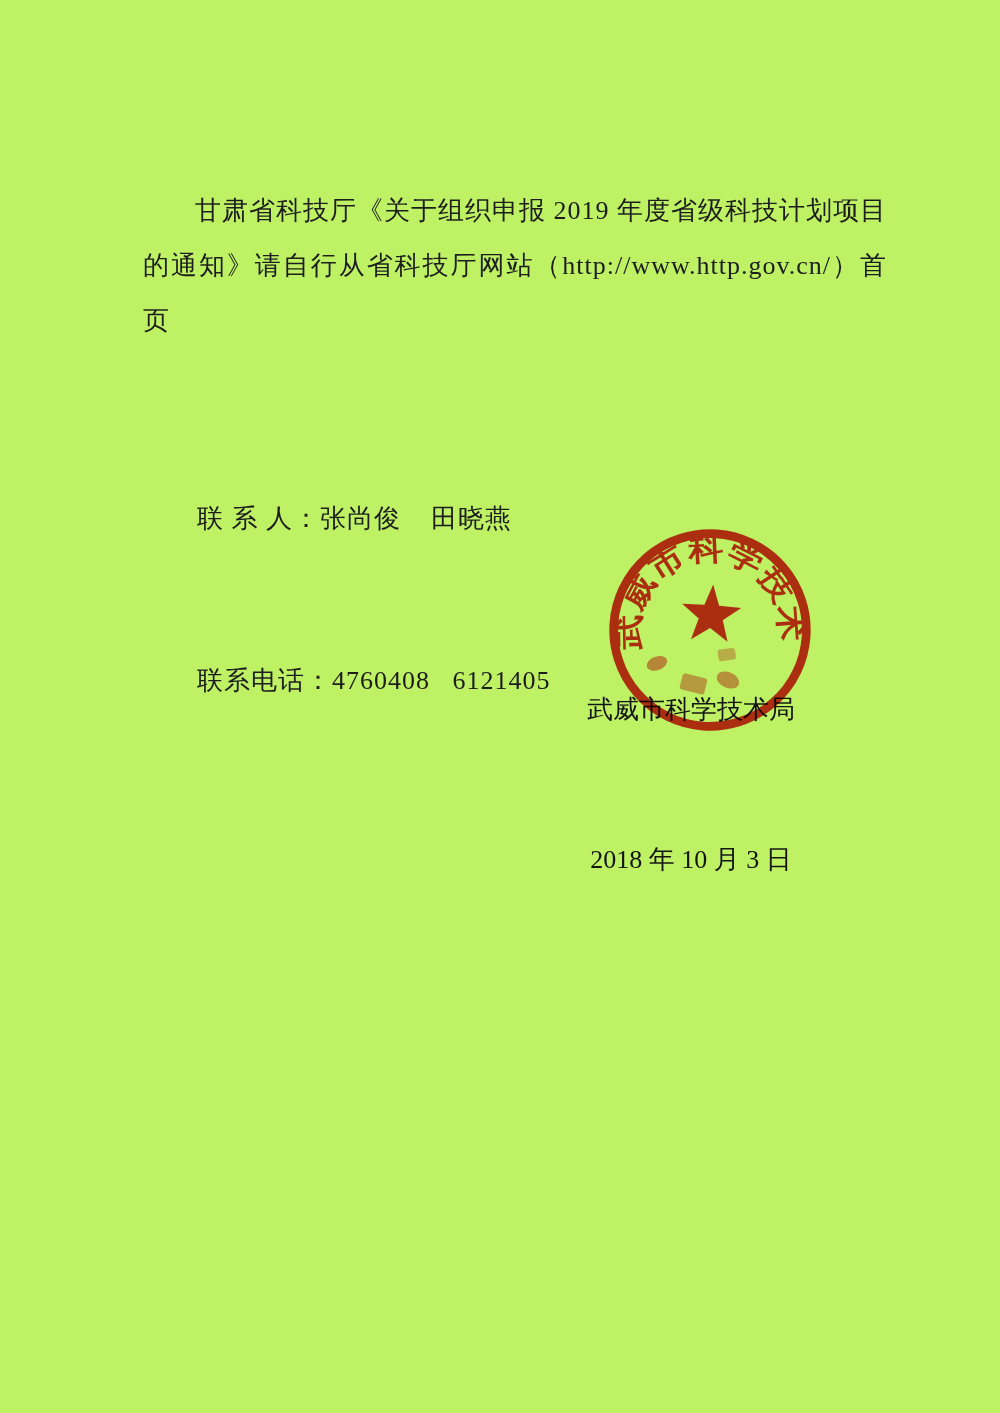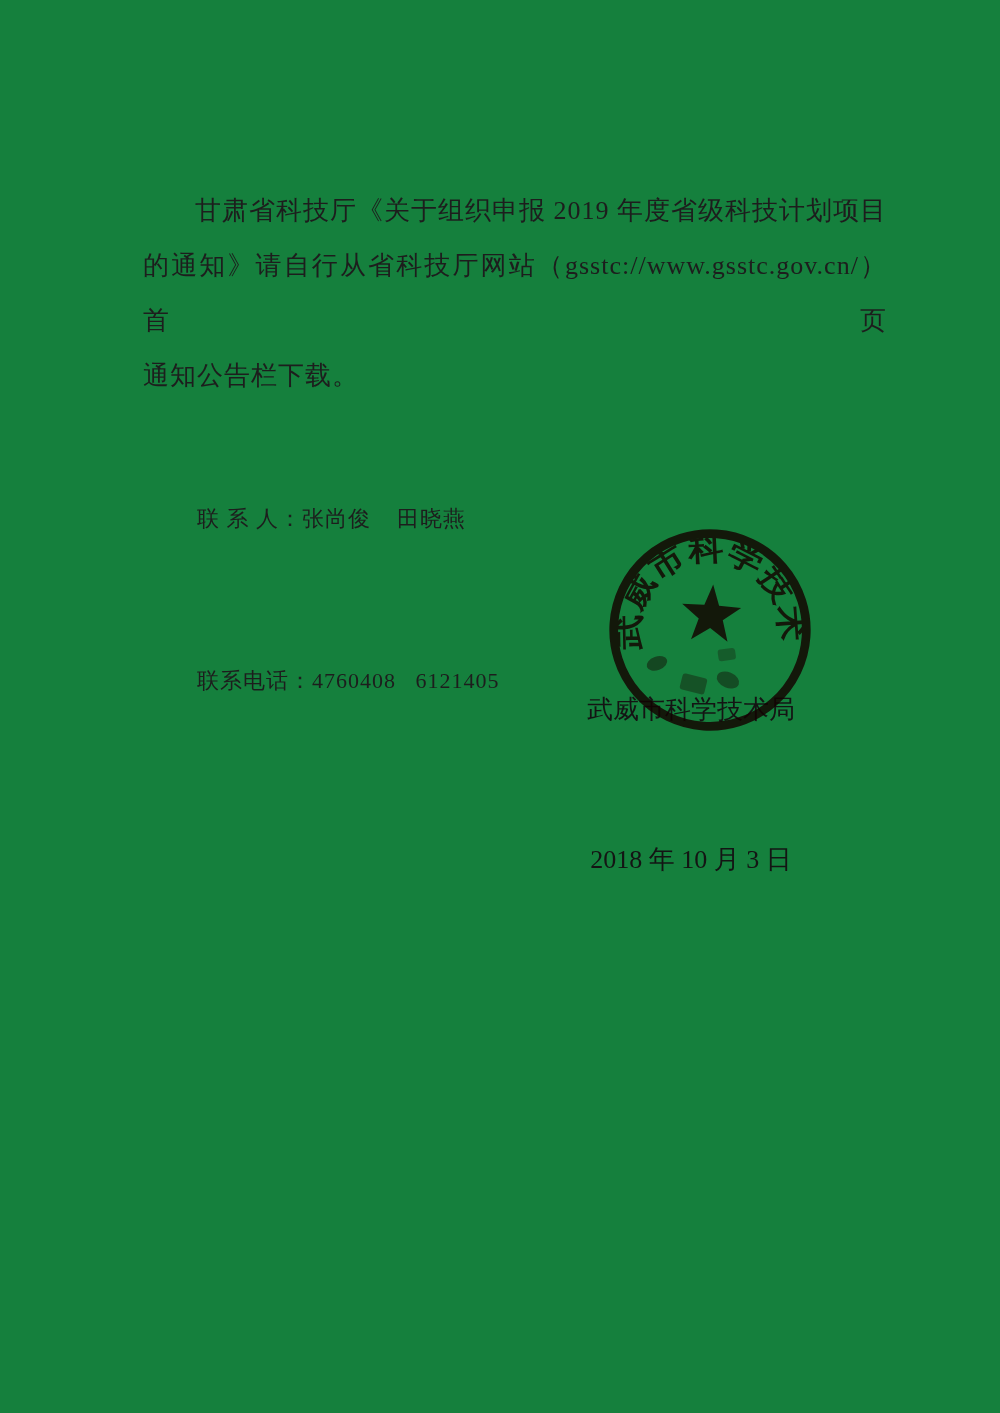--- a/index.html
+++ b/index.html
@@ -4,21 +4,21 @@
 <style>
   html, body {
     margin: 0;
     padding: 0;
     background: #ffffff;
   }
   .page {
     position: relative;
     width: 1000px;
     height: 1413px;
-    background: #15803d;
+    background: #bef264;
     overflow: hidden;
     font-family: "Liberation Serif", "DejaVu Serif", serif;
     color: #1d1d1d;
   }
   
   .paragraph {
     position: absolute;
     left: 143px;
     top: 183px;
     width: 744px;
@@ -35,21 +35,21 @@
   }
   .p-line.last {
     text-align: left;
     text-align-last: left;
   }
   
   .contact {
     position: absolute;
     left: 197px;
     top: 384px;
-    font-size: 22px;
+    font-size: 26px;
     line-height: 54px;
     white-space: pre;
     letter-spacing: 1px;
   }
   
   .signature {
     position: absolute;
     left: 558px;
     top: 585px;
     width: 266px;
@@ -73,22 +73,21 @@
   }
   .seal svg { display: block; width: 100%; height: 100%; }
 </style>
 </head>
 <body>
 
 <div class="page">
 
   <div class="paragraph">
     <div class="p-line indent">甘肃省科技厅《关于组织申报 2019 年度省级科技计划项目</div>
-    <div class="p-line">的通知》请自行从省科技厅网站（gsstc://www.gsstc.gov.cn/）首页</div>
-    <div class="p-line last">通知公告栏下载。</div>
+    <div class="p-line">的通知》请自行从省科技厅网站（http://www.http.gov.cn/）首页</div>
   </div>
 
   <div class="contact">
     <div>联 系 人：张尚俊    田晓燕</div>
     <div>联系电话：4760408   6121405</div>
   </div>
 
   <div class="signature">
     <div>武威市科学技术局</div>
     <div>2018 年 10 月 3 日</div>

